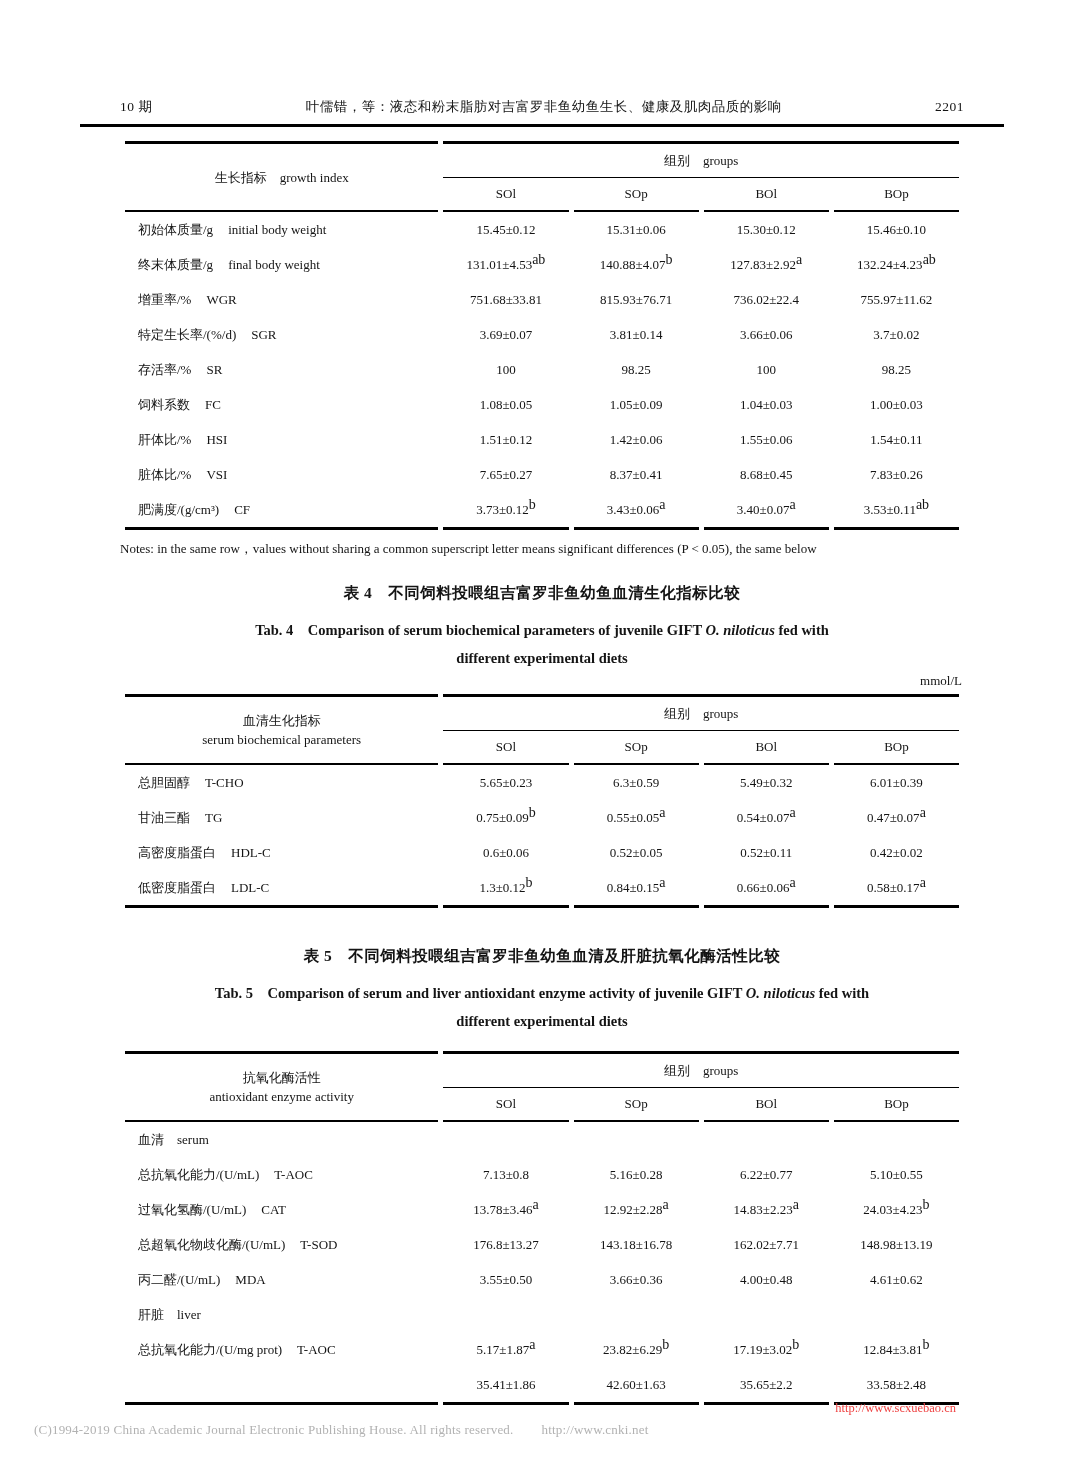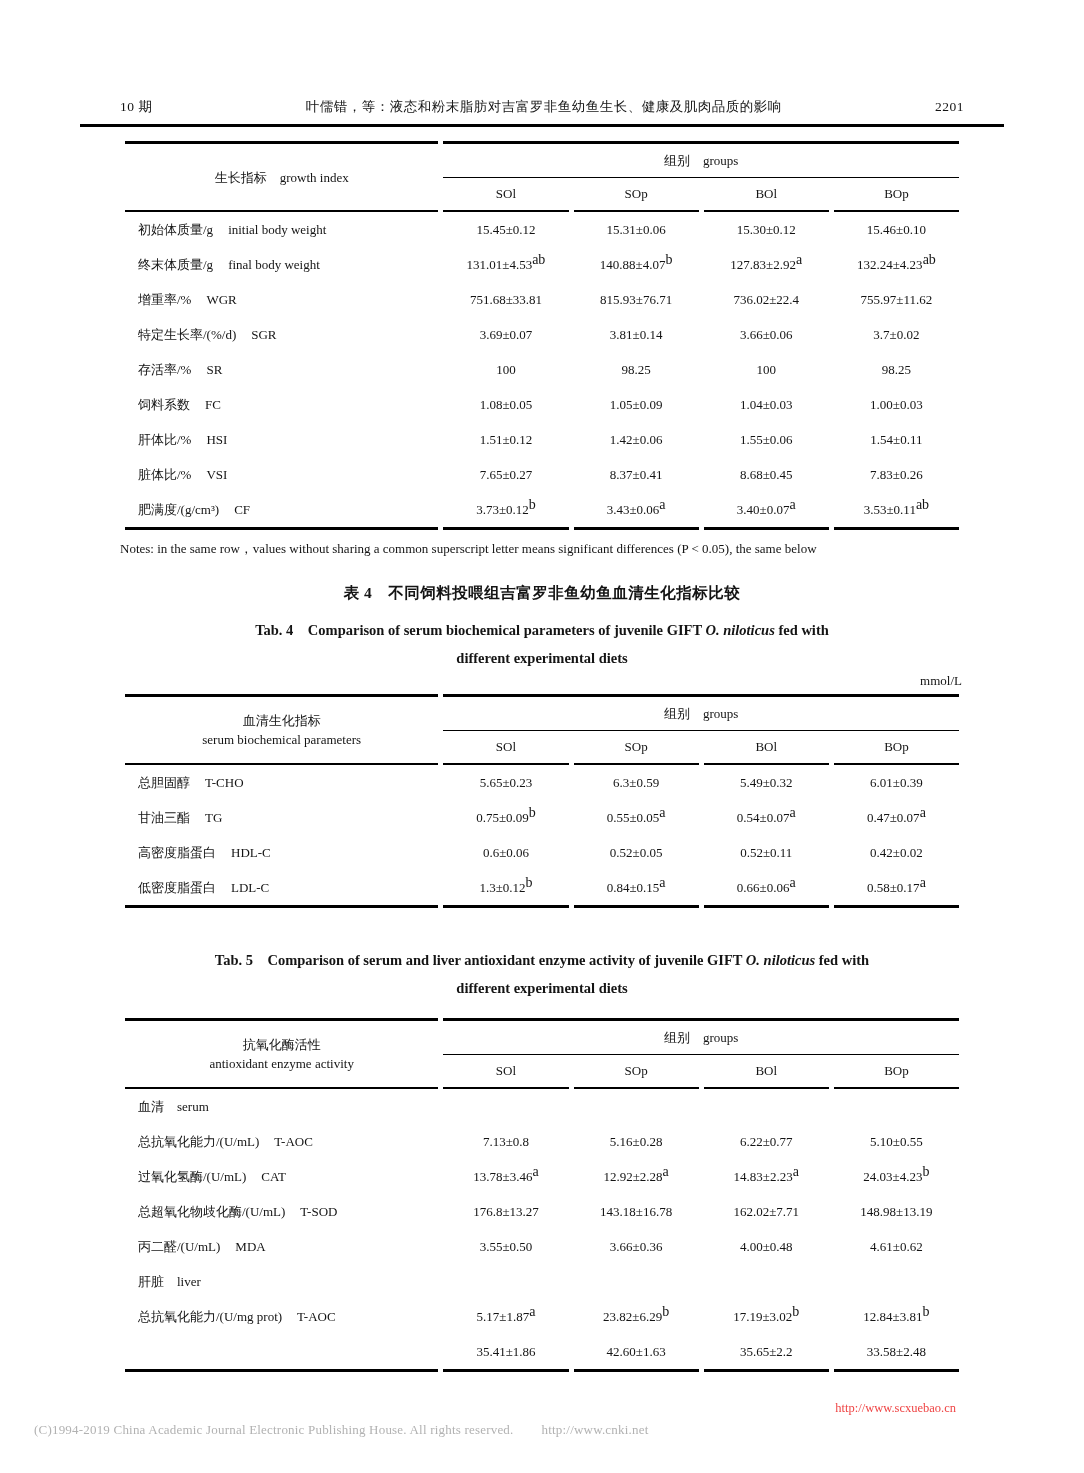--- a/index.html
+++ b/index.html
@@ -228,20 +228,21 @@
               <td class="val">0.84±0.15<sup>a</sup></td>
               <td class="val">0.66±0.06<sup>a</sup></td>
               <td class="val">0.58±0.17<sup>a</sup></td>
             </tr>
           </tbody>
         </table>
     </div>
   </section>
 
   <section style="margin-top:38px;">
+    <div class="tcn">表 5　不同饲料投喂组吉富罗非鱼幼鱼血清及肝脏抗氧化酶活性比较</div>
     <div class="ten">
         <div class="en-line"><span>Tab. 5　Comparison of serum and liver antioxidant enzyme activity of juvenile GIFT </span><span class="it">O. niloticus</span><span> fed with</span></div>
         <div class="en-line"><span>different experimental diets</span></div>
       </div>
     <div class="tbl-wrap" style="margin-top:16px;">
       <table class="dtable">
           <colgroup>
             <col class="col-stub">
             <col class="col-g">
             <col class="col-g">

